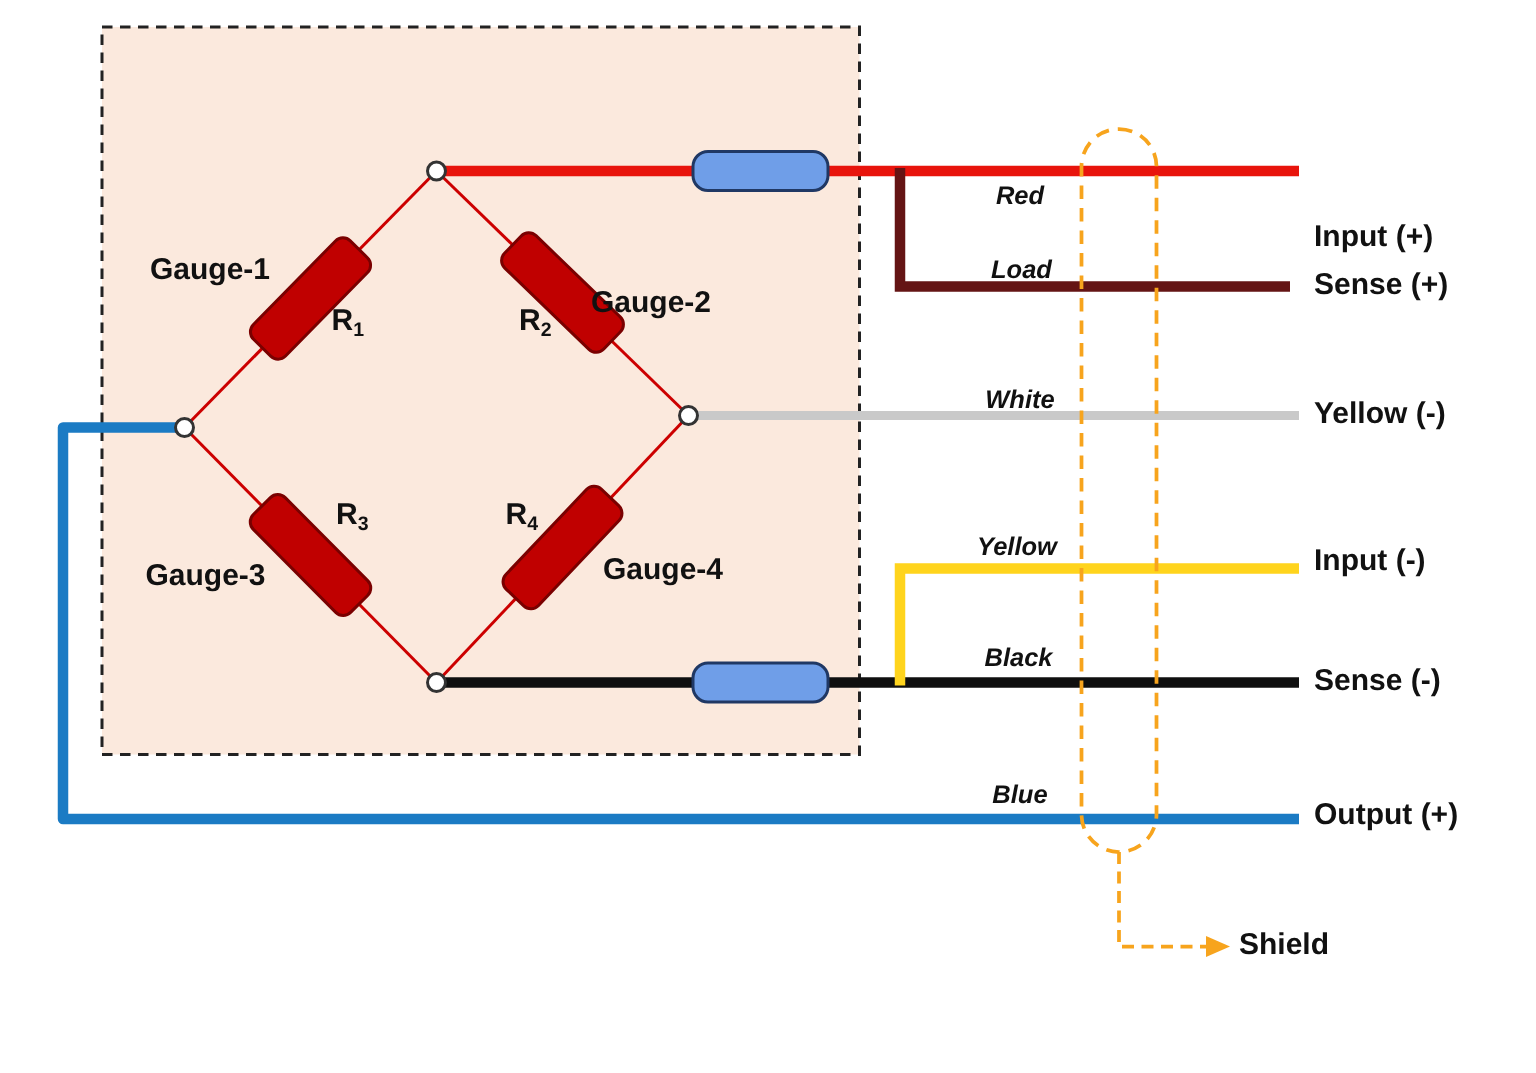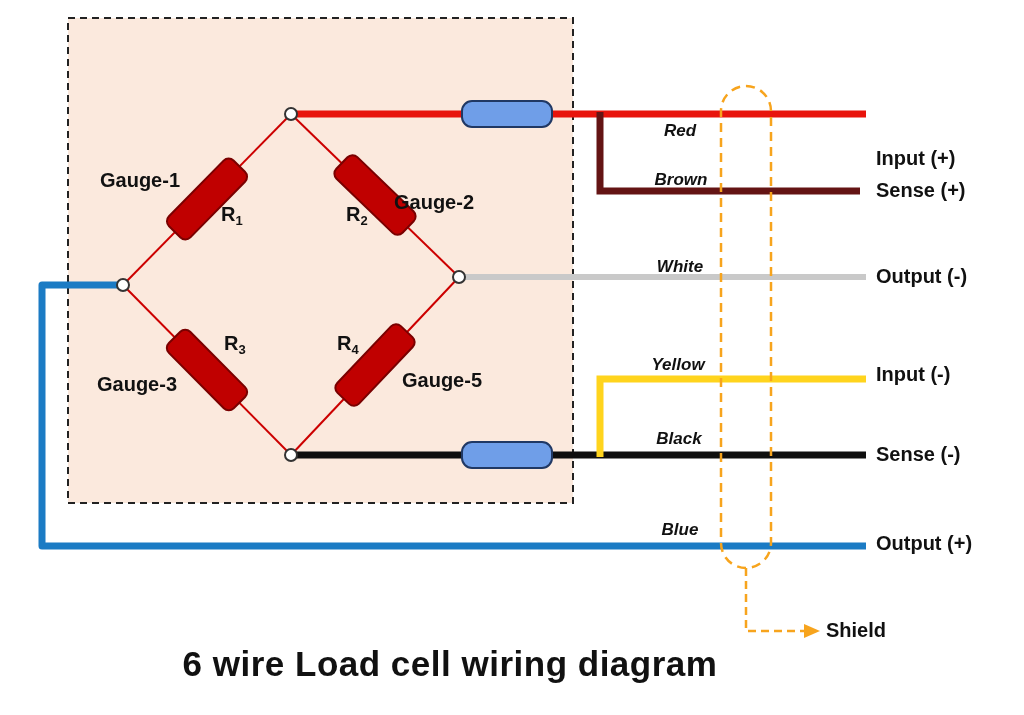--- a/index.html
+++ b/index.html
@@ -62,38 +62,37 @@
 
     <rect x="721" y="86" width="50" height="482" rx="25" fill="none" stroke-width="2.5" stroke-dasharray="9 6" stroke="#f7a41d"></rect>
     <path d="M746,568 V631 H804" fill="none" stroke-width="2.5" stroke-dasharray="8 5" stroke="#f7a41d"></path>
     <polygon points="804,624 820,631 804,638" fill="#f7a41d"></polygon>
   </svg>
 
 
   <div class="lbl gauge-lbl" style="left:100px;top:169px;">Gauge-1</div>
   <div class="lbl gauge-lbl" style="left:394px;top:169px;margin-top:22px;">Gauge-2</div>
   <div class="lbl gauge-lbl" style="left:97px;top:373px;">Gauge-3</div>
-  <div class="lbl gauge-lbl" style="left:402px;top:369px;">Gauge-5</div>
+  <div class="lbl gauge-lbl" style="left:402px;top:369px;">Gauge-4</div>
 
   <div class="lbl r-lbl" style="left:221px;top:203px;"><span>R</span><span class="r-sub">1</span></div>
   <div class="lbl r-lbl" style="left:346px;top:203px;"><span>R</span><span class="r-sub">2</span></div>
   <div class="lbl r-lbl" style="left:224px;top:332px;"><span>R</span><span class="r-sub">3</span></div>
   <div class="lbl r-lbl" style="left:337px;top:332px;"><span>R</span><span class="r-sub">4</span></div>
 
   <div class="lbl wire-color" style="left:632px;top:109px;margin-top:12px;">Red</div>
-  <div class="lbl wire-color" style="left:633px;top:170px;">Brown</div>
+  <div class="lbl wire-color" style="left:633px;top:170px;">Load</div>
   <div class="lbl wire-color" style="left:632px;top:257px;">White</div>
   <div class="lbl wire-color" style="left:630px;top:355px;">Yellow</div>
   <div class="lbl wire-color" style="left:631px;top:429px;">Black</div>
   <div class="lbl wire-color" style="left:632px;top:520px;">Blue</div>
 
   <div class="lbl terminal" style="top:101px;margin-top:46px;">Input (+)</div>
   <div class="lbl terminal" style="top:179px;text-align:center;">Sense (+)</div>
-  <div class="lbl terminal" style="top:265px;">Output (-)</div>
+  <div class="lbl terminal" style="top:265px;">Yellow (-)</div>
   <div class="lbl terminal" style="top:363px;">Input (-)</div>
   <div class="lbl terminal" style="top:443px;">Sense (-)</div>
   <div class="lbl terminal" style="top:532px;">Output (+)</div>
 
   <div class="lbl shield-lbl">Shield</div>
 
-  <div class="lbl main-title">6 wire Load cell wiring diagram</div>
 
 </div>
 
 </body></html>

